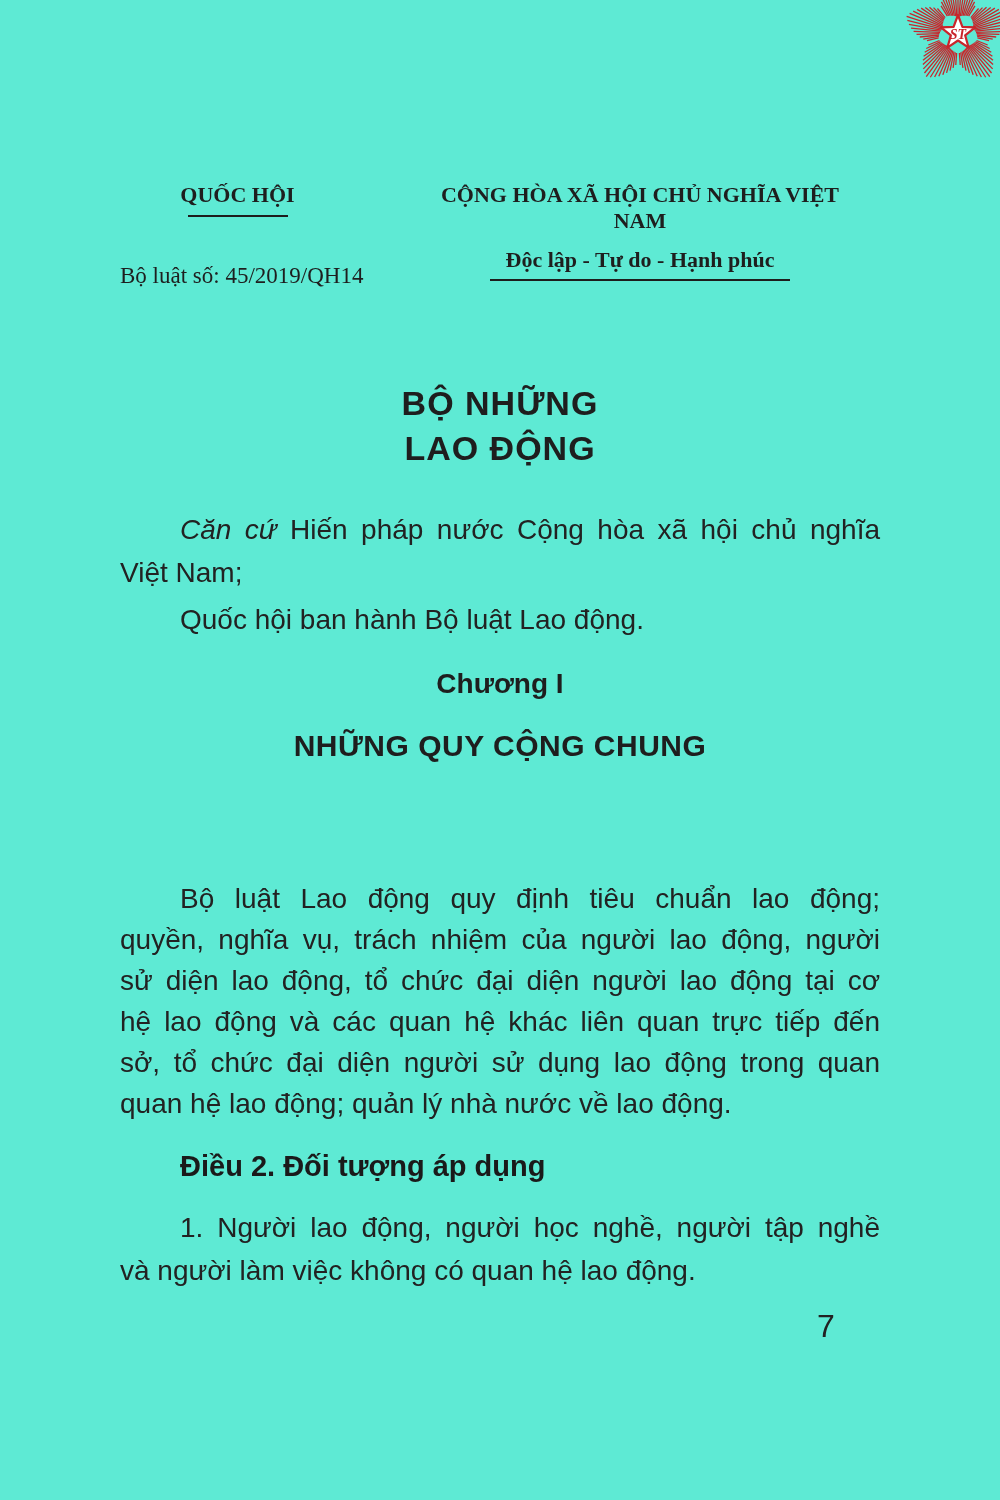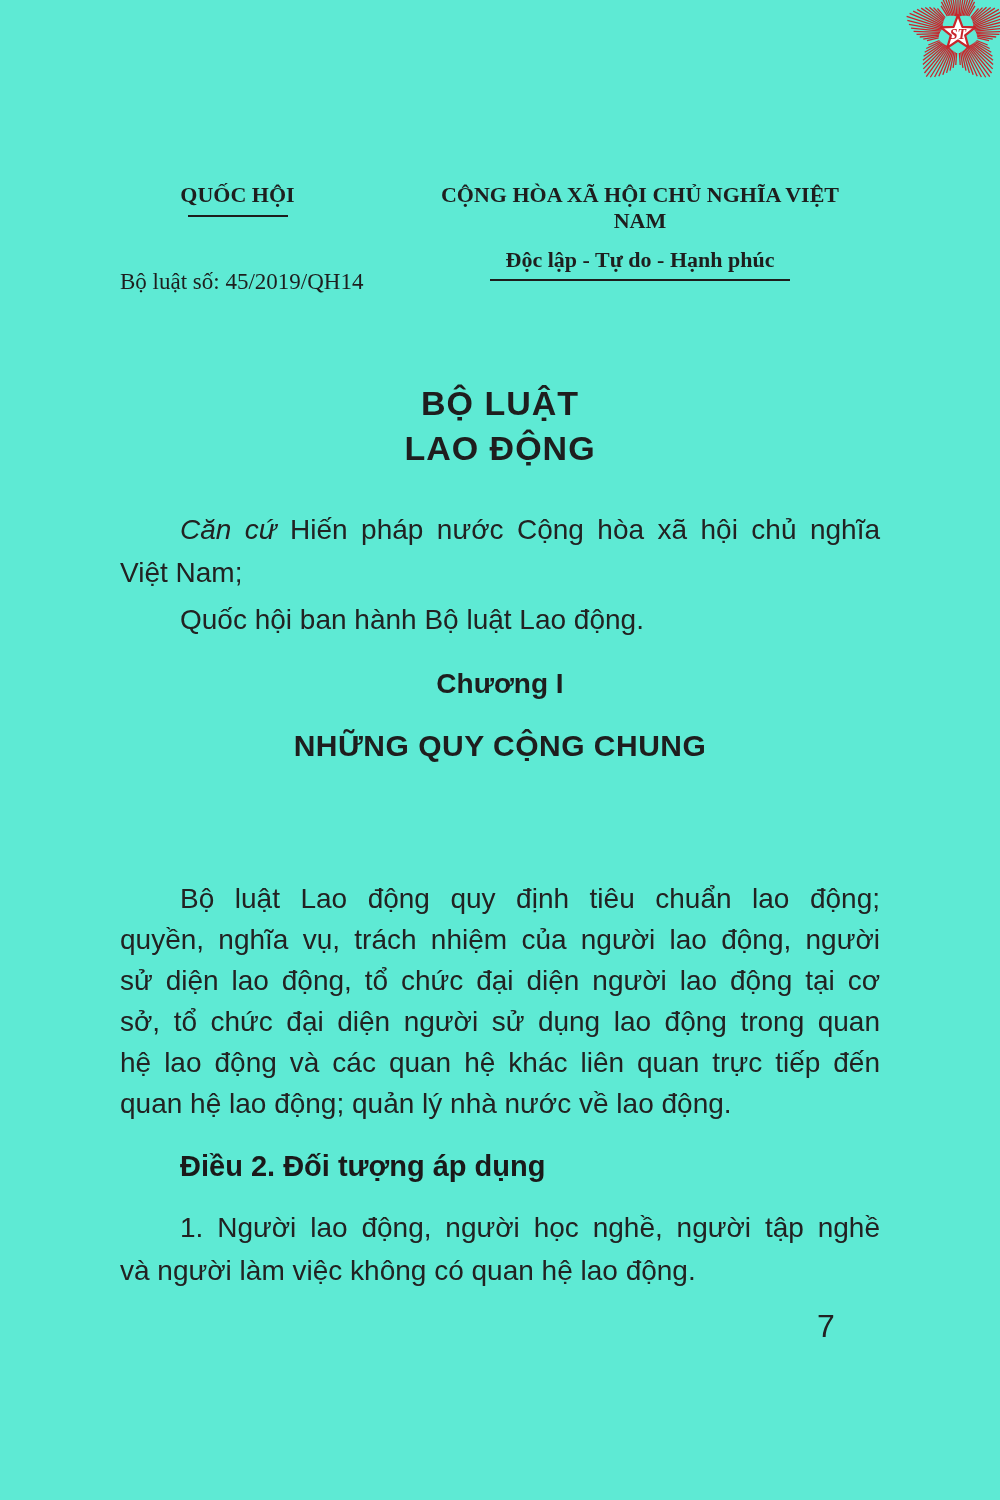--- a/index.html
+++ b/index.html
@@ -123,42 +123,42 @@
     <div class="serif hdr">QUỐC HỘI</div>
     <div class="rule" style="width:100px;margin:7px auto 0;"></div>
   </div>
 
   <div class="abs ctr" style="left:420px;top:182px;width:440px;">
     <div class="serif hdr">CỘNG HÒA XÃ HỘI CHỦ NGHĨA VIỆT NAM</div>
     <div class="serif hdr" style="margin-top:13px;">Độc lập - Tự do - Hạnh phúc</div>
     <div class="rule" style="width:300px;margin:6px auto 0;"></div>
   </div>
 
-  <div class="abs serif docnum" style="left:120px;top:269px;">Bộ luật số: 45/2019/QH14</div>
+  <div class="abs serif docnum" style="left:120px;top:263px;">Bộ luật số: 45/2019/QH14</div>
 
   <div class="abs body-col ctr doc-title" style="top:381px;">
-    <div>BỘ LUẬT</div>
+    <div>BỘ NHỮNG</div>
     <div>LAO ĐỘNG</div>
   </div>
 
   <div class="abs body-col bodytext" style="top:508px;line-height:43px;">
     <div class="jl ind"><span class="it">Căn cứ</span><span> Hiến pháp nước Cộng hòa xã hội chủ nghĩa</span></div>
     <div>Việt Nam;</div>
     <div class="ind" style="margin-top:4px;">Quốc hội ban hành Bộ luật Lao động.</div>
   </div>
 
   <div class="abs body-col ctr chapter" style="top:668px;">Chương I</div>
   <div class="abs body-col ctr chapter-title" style="top:729px;">NHỮNG QUY CỘNG CHUNG</div>
 
   <div class="abs body-col bodytext" style="top:878px;">
     <div class="jl ind">Bộ luật Lao động quy định tiêu chuẩn lao động;</div>
     <div class="jl">quyền, nghĩa vụ, trách nhiệm của người lao động, người</div>
     <div class="jl">sử diện lao động, tổ chức đại diện người lao động tại cơ</div>
+    <div class="jl">hệ lao động và các quan hệ khác liên quan trực tiếp đến</div>
     <div class="jl">sở, tổ chức đại diện người sử dụng lao động trong quan</div>
-    <div class="jl">hệ lao động và các quan hệ khác liên quan trực tiếp đến</div>
     <div>quan hệ lao động; quản lý nhà nước về lao động.</div>
   </div>
 
   <div class="abs body-col heading ind" style="top:1150px;">Điều 2. Đối tượng áp dụng</div>
   <div class="abs body-col bodytext" style="top:1206px;line-height:43px;">
     <div class="jl ind">1. Người lao động, người học nghề, người tập nghề</div>
     <div>và người làm việc không có quan hệ lao động.</div>
   </div>
 
   <div class="abs ctr pagenum" style="left:804px;top:1308px;width:44px;">7</div>

